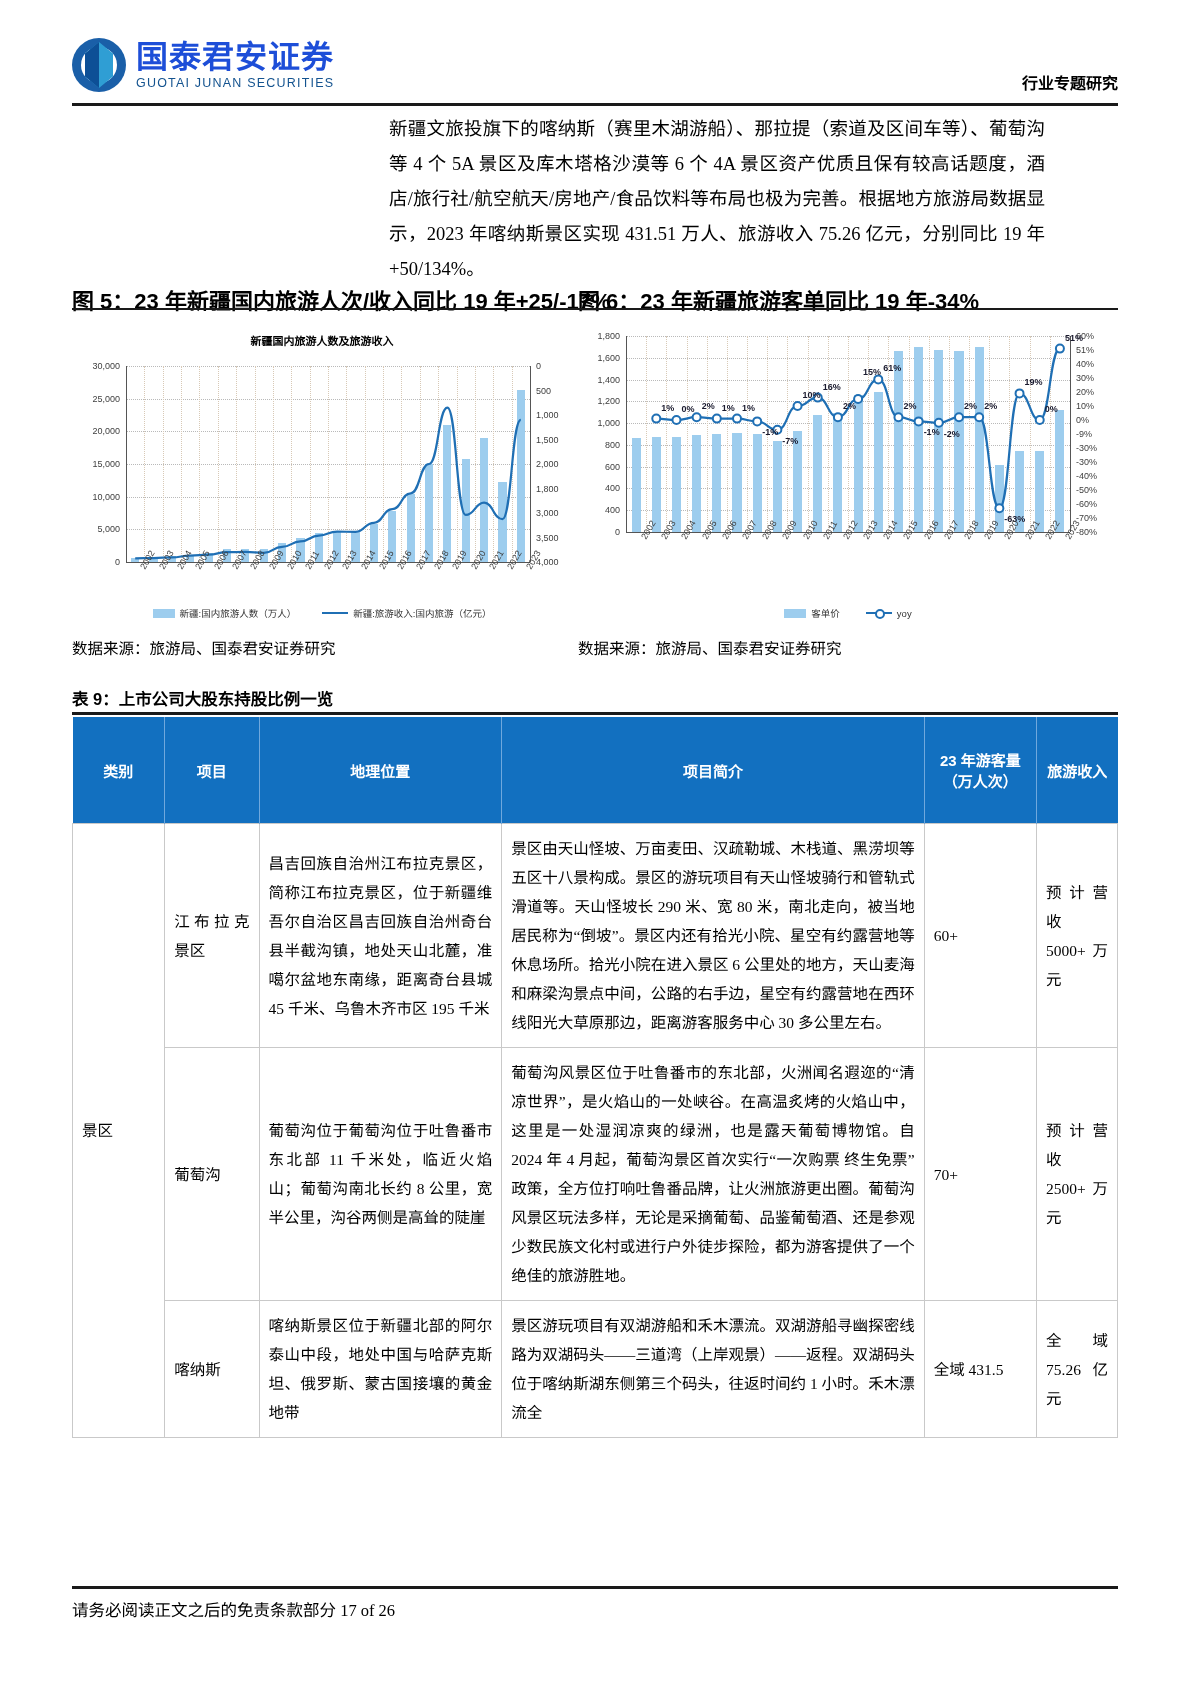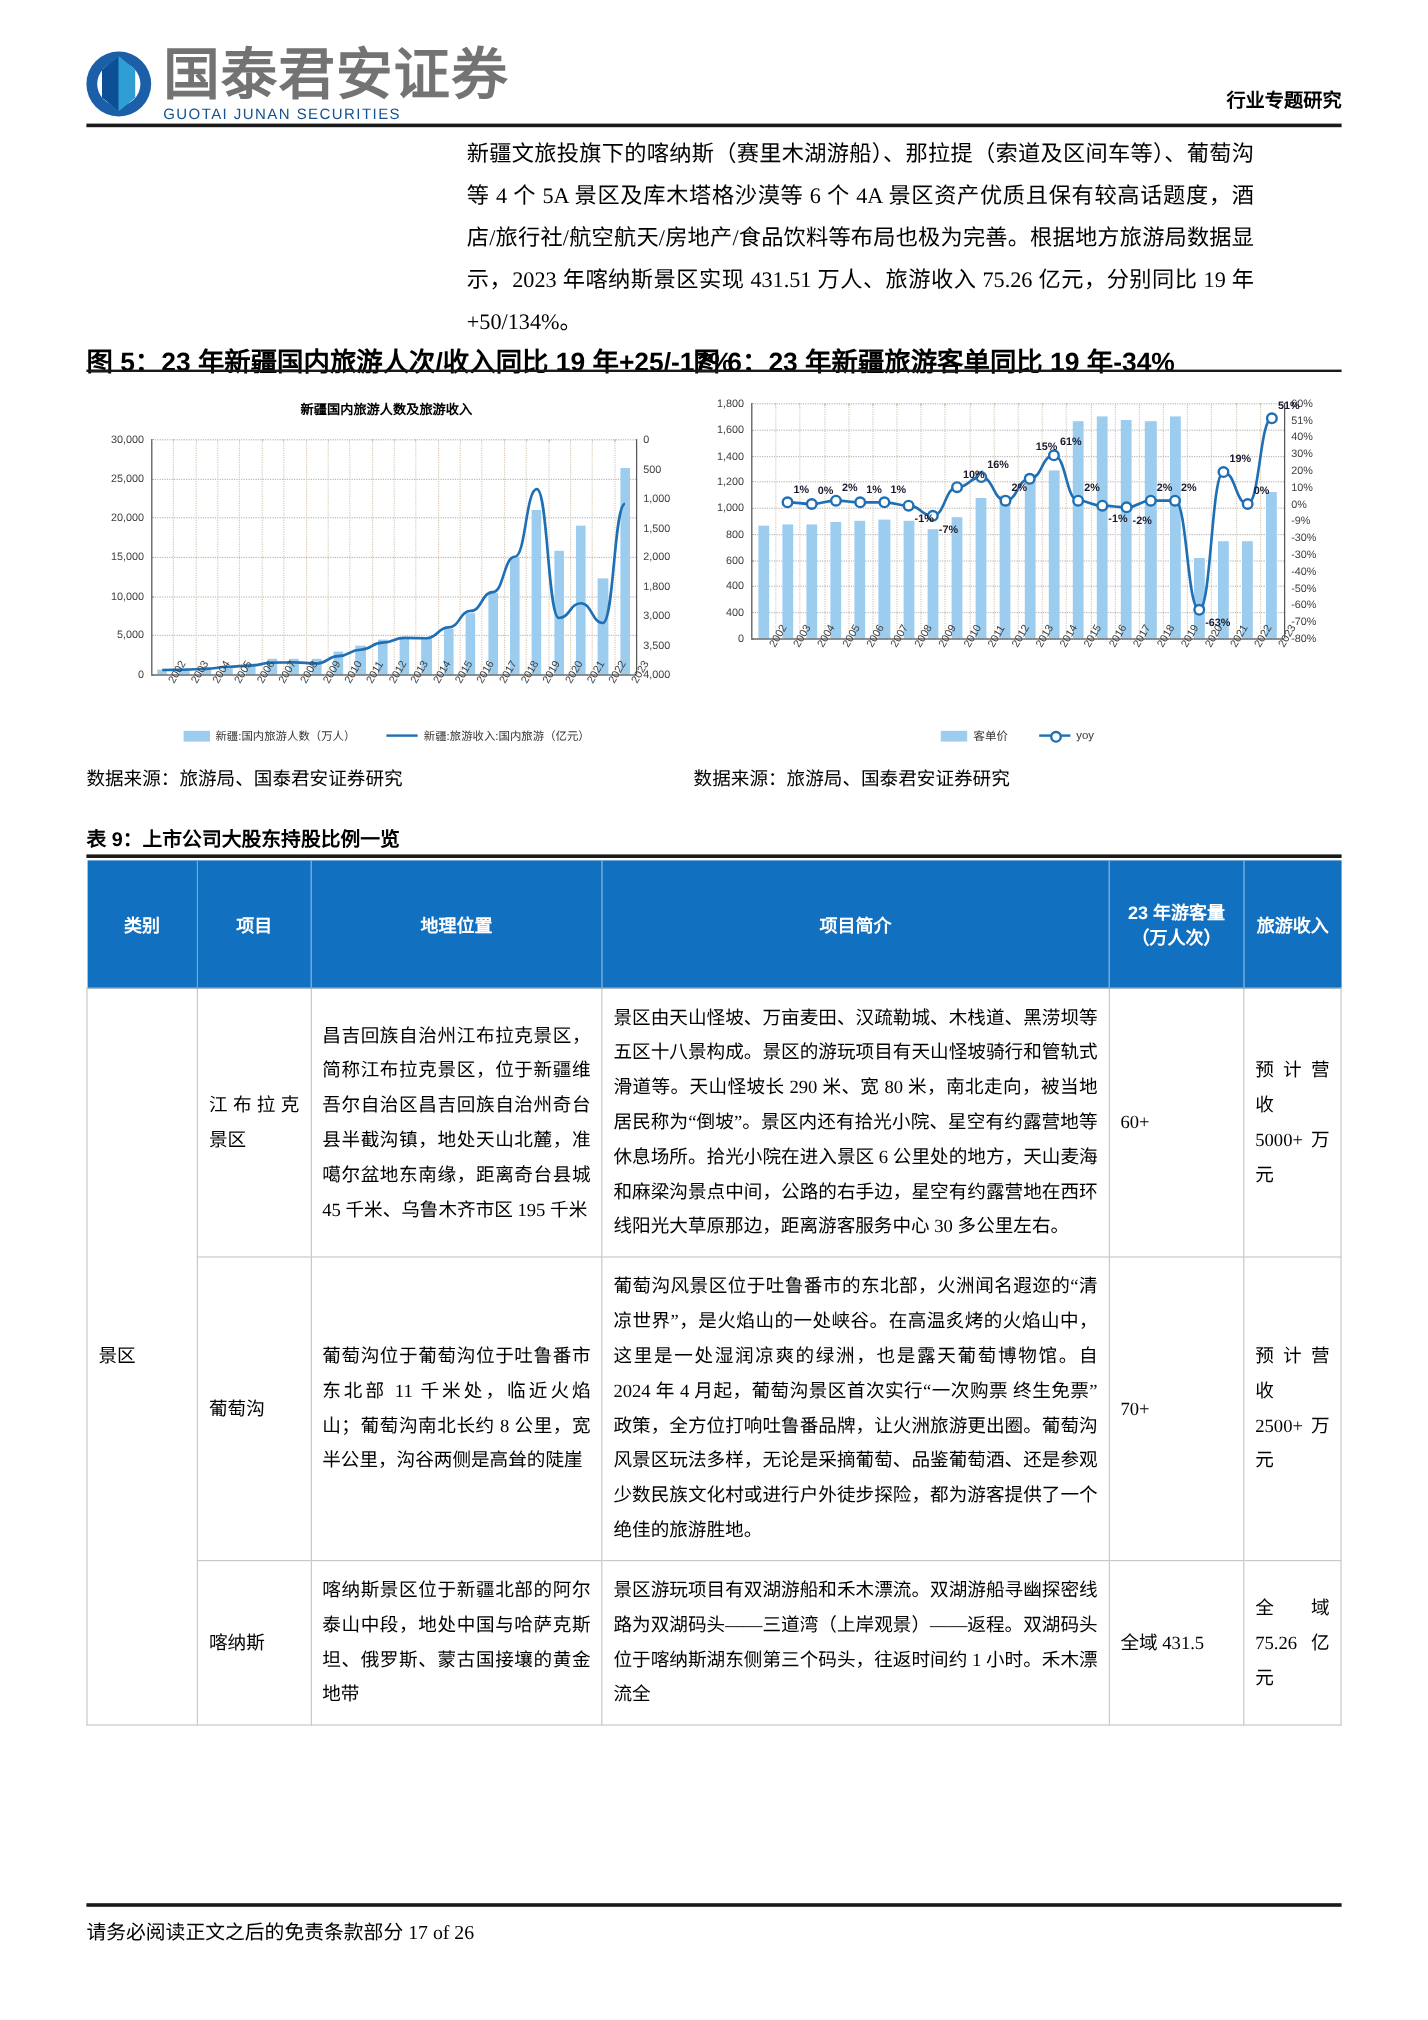--- a/index.html
+++ b/index.html
@@ -10,21 +10,21 @@
   .hdr{position:absolute;left:72px;top:38px;width:1046px;height:62px;}
   .logo-wrap{position:absolute;left:0;top:0;display:flex;align-items:center;gap:10px;}
   .logo-mark{width:54px;height:54px;position:relative;}
   .logo-mark .ring{position:absolute;inset:0;border-radius:50%;background:#1a5fa8;}
   .logo-mark .inner{position:absolute;left:13px;top:4px;width:28px;height:46px;background:#2f9ed4;
         clip-path:polygon(50% 0,100% 25%,100% 75%,50% 100%,0 75%,0 25%);}
   .logo-mark .inner2{position:absolute;left:13px;top:4px;width:14px;height:46px;background:#0d4f96;
         clip-path:polygon(100% 0,100% 100%,0 75%,0 25%);}
   .logo-mark .hole{position:absolute;left:9px;top:9px;width:36px;height:36px;border-radius:50%;background:#fff;}
   .logo-text{display:flex;flex-direction:column;line-height:1;}
-  .logo-cn{font-family:"Liberation Sans","DejaVu Sans",sans-serif;font-size:47px;font-weight:bold;color:#737373;letter-spacing:1px;}
+  .logo-cn{font-family:"Liberation Sans","DejaVu Sans",sans-serif;font-size:32px;font-weight:bold;color:#1d4ed8;letter-spacing:1px;}
   .logo-en{font-family:"Liberation Sans","DejaVu Sans",sans-serif;font-size:12.5px;color:#14538f;letter-spacing:1.2px;margin-top:4px;}
   .hdr-right{position:absolute;right:0;top:32px;font-family:"Liberation Serif",serif;font-size:16px;font-weight:bold;color:#000;}
   .hdr-rule{position:absolute;left:72px;top:103px;width:1046px;height:3px;background:#1a1a1a;}
 
   
   .intro{position:absolute;left:389px;top:112px;width:656px;font-size:18.5px;line-height:35px;
          text-align:justify;text-justify:inter-ideograph;}
 
   
   .fig-cap{position:absolute;font-family:"Liberation Sans","DejaVu Sans",sans-serif;font-size:22px;font-weight:bold;color:#000;white-space:nowrap;}

